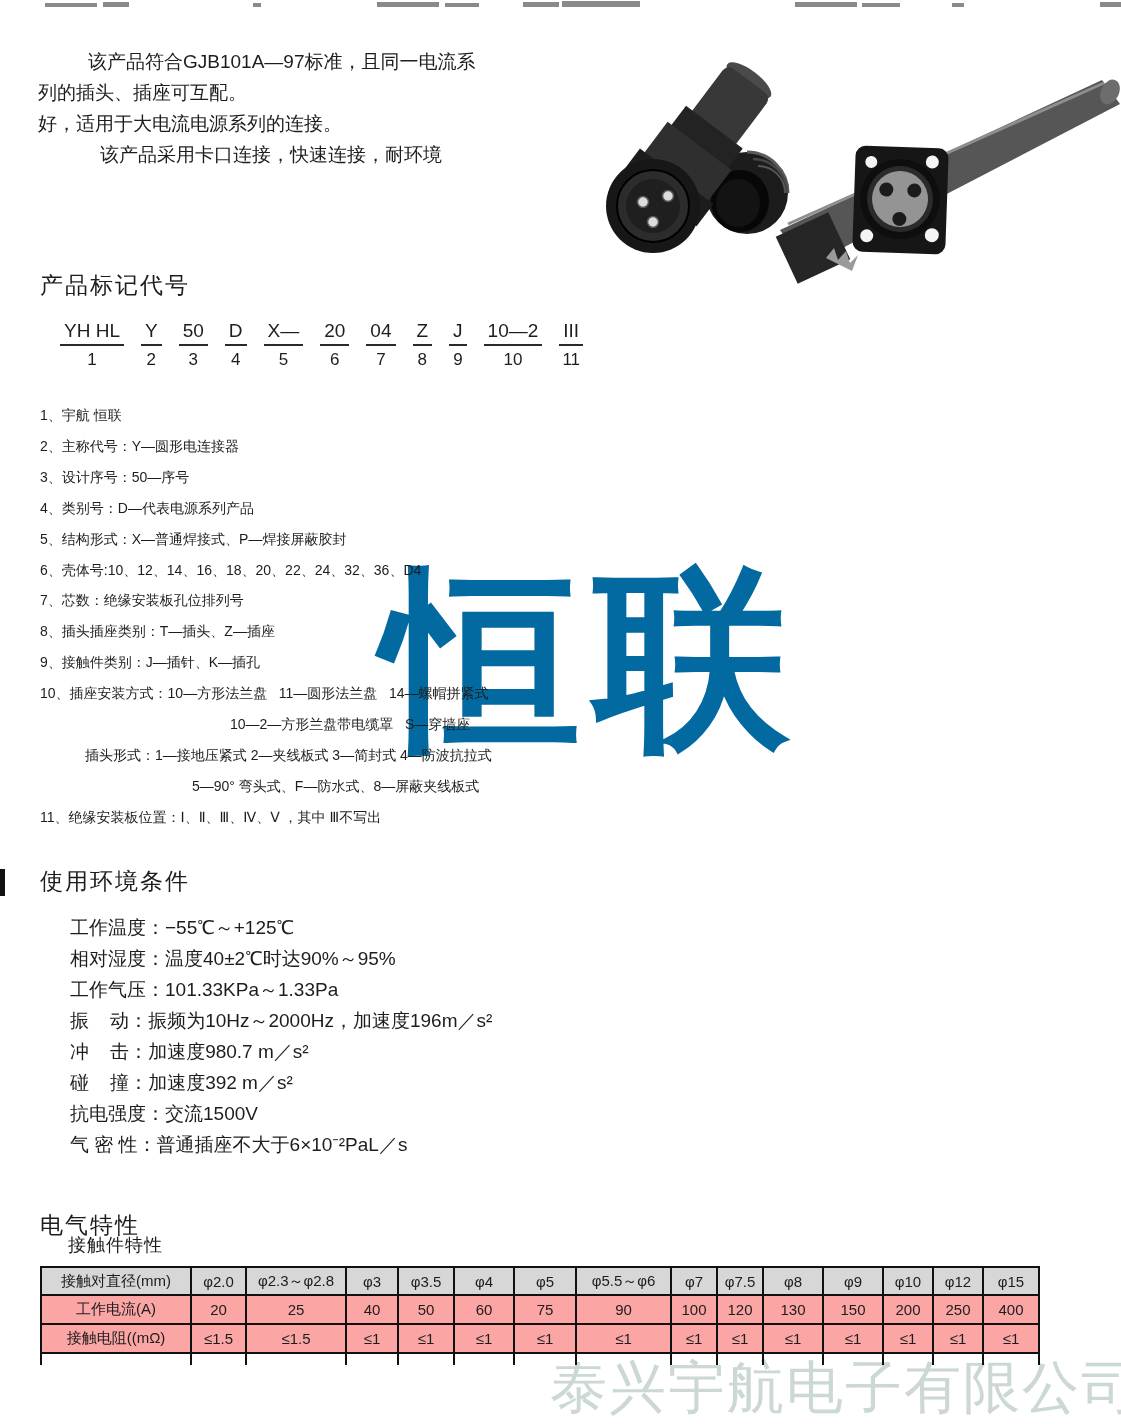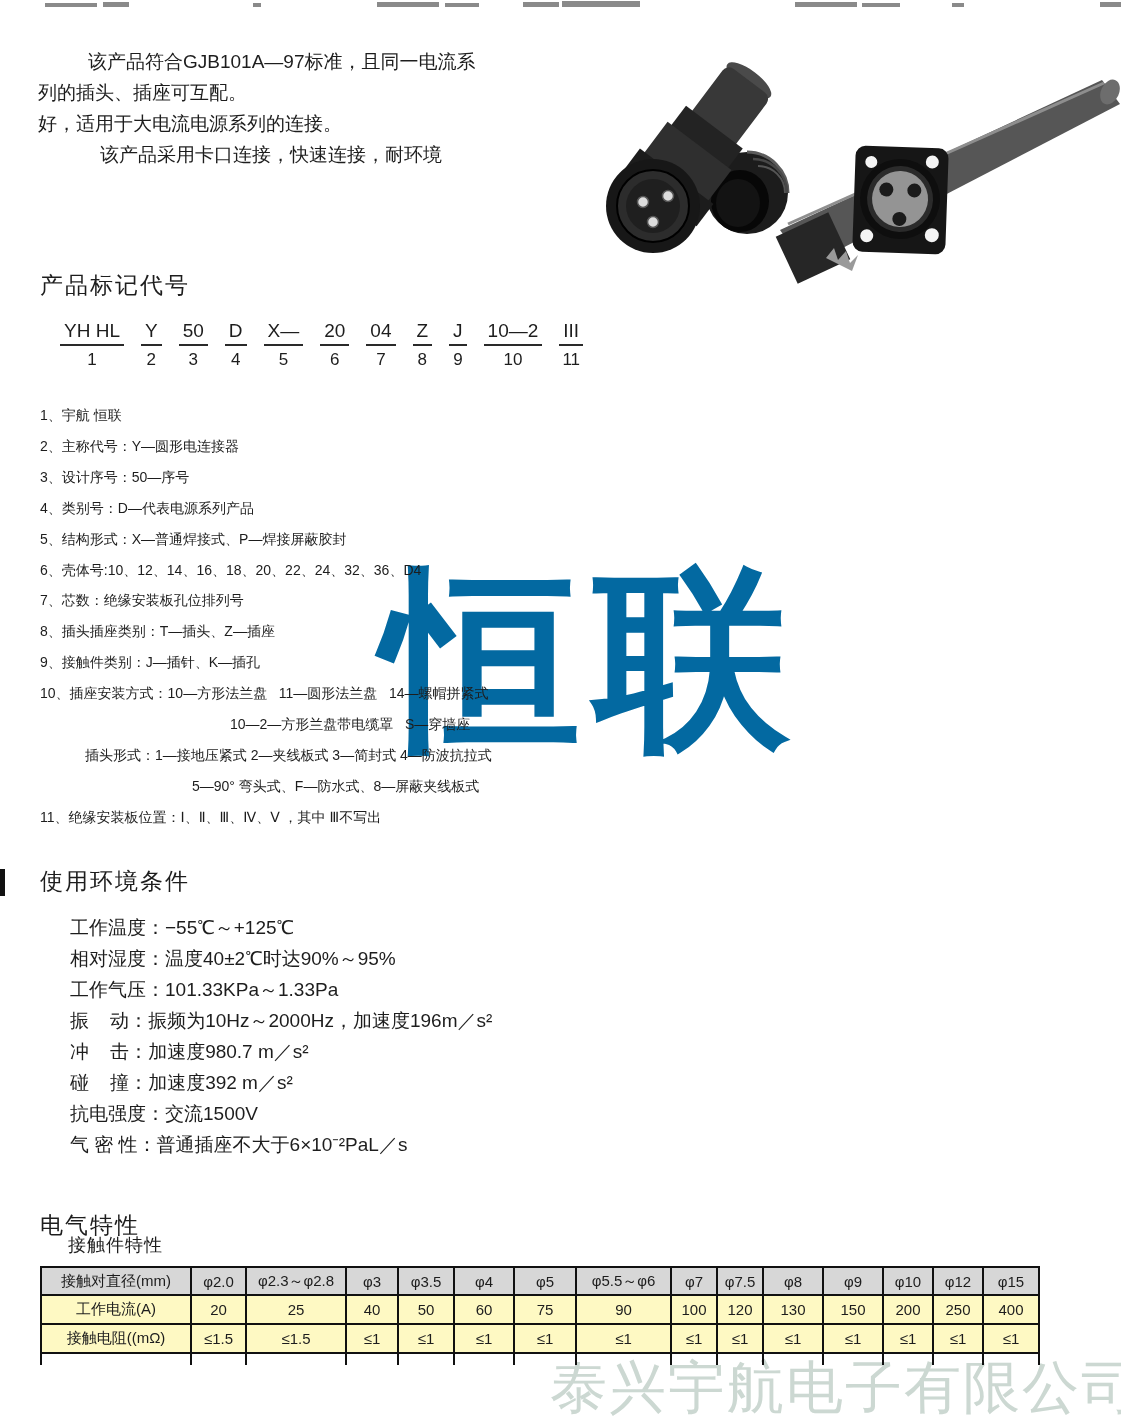--- a/index.html
+++ b/index.html
@@ -33,21 +33,21 @@
   
   .envlist{position:absolute;left:70px;top:912px;font-size:19px;line-height:31px;}
   .env-line span{white-space:pre;}
   
   .ctable{position:absolute;left:40px;top:1266px;display:grid;
           grid-template-columns:150px 55px 100px 52px 56px 60px 62px 95px 46px 46px 60px 60px 50px 50px 56px;
           border-top:2px solid #111;border-left:2px solid #111;z-index:1;}
   .tc{border-right:2px solid #111;border-bottom:2px solid #111;font-size:15px;
       display:flex;align-items:center;justify-content:center;white-space:nowrap;overflow:hidden;}
   .tc.h{height:26px;background:#d7d7d7;}
-  .tc.d{height:27px;background:#fef9c3;}
+  .tc.d{height:27px;background:#fca5a5;}
   .tc.x{height:11px;border-bottom:none;background:transparent;}
   .left-mark{position:absolute;left:0;top:869px;width:5px;height:27px;background:#111;}
   .photo{position:absolute;left:548px;top:62px;z-index:1;}
 </style>
 </head>
 <body>
 
 <div class="page">
 
   <div>

